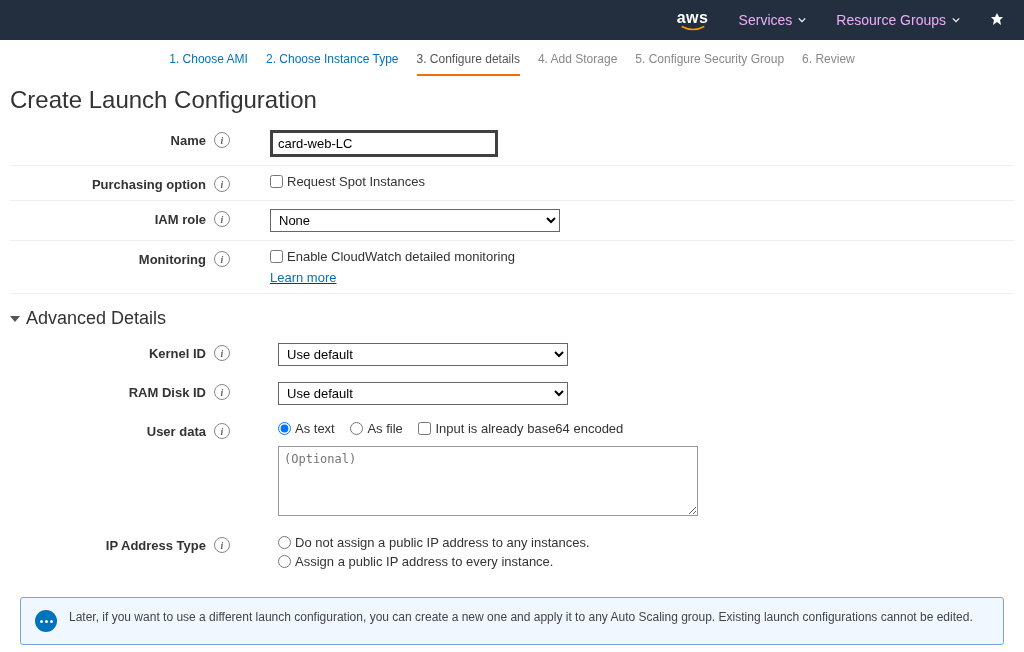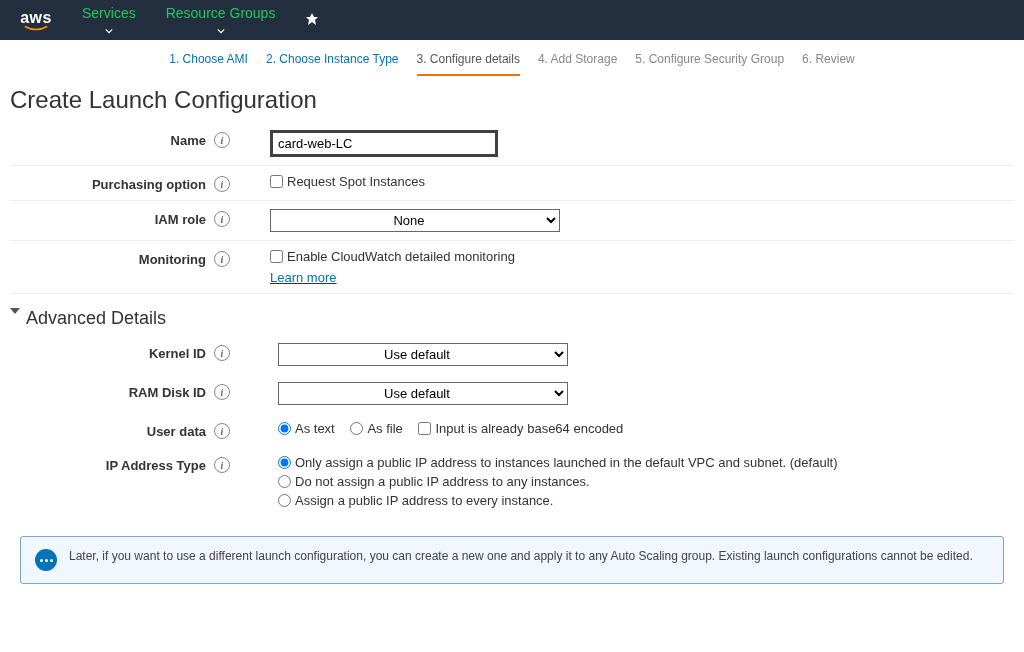--- a/index.html
+++ b/index.html
@@ -1,23 +1,23 @@
 <!DOCTYPE html>
 <html><head>
   <meta charset="utf-8">
   <style>
     * { box-sizing: border-box; margin: 0; padding: 0; }
     body { font-family: "Helvetica Neue", Arial, sans-serif; font-size: 13px; color: #333; background: #fff; }
     
     
-    .top-nav { background: #232f3e; height: 40px; display: flex; align-items: center; padding: 0 20px; gap: 30px; }
+    .top-nav { background: #232f3e; height: 40px; display: flex; align-items: center; padding: 0 20px; gap: 30px; justify-content: flex-end; }
     .aws-logo { color: #fff; font-weight: bold; font-size: 16px; display: flex; flex-direction: column; align-items: center; line-height: 1; }
     .aws-logo-text { letter-spacing: 0.5px; }
     .aws-logo-swoosh { width: 32px; height: 6px; margin-top: -1px; }
-    .nav-item { color: #22c55e; font-size: 14px; display: flex; align-items: center; gap: 6px; cursor: pointer; flex-direction: column; }
+    .nav-item { color: #f0abfc; font-size: 14px; display: flex; align-items: center; gap: 6px; cursor: pointer; }
     .chevron-down { width: 8px; height: 8px; display: inline-block; }
     .pin-icon { color: #fff; font-size: 14px; }
     
     
     .wizard-steps { display: flex; gap: 18px; padding: 12px 20px 0 20px; font-size: 12px; justify-content: center; }
     .step { color: #0073bb; cursor: pointer; padding-bottom: 8px; border-bottom: 2px solid transparent; }
     .step.active { color: #555; border-bottom: 2px solid #ec7211; }
     .step.inactive { color: #888; }
     
     
@@ -25,30 +25,30 @@
     
     
     .form-section { padding: 0 10px; }
     .form-row { display: flex; align-items: flex-start; border-bottom: 1px solid #eee; padding: 8px 0; }
     .form-row.no-border { border-bottom: none; gap: 8px; }
     .form-label { width: 230px; text-align: right; font-weight: bold; font-size: 13px; color: #333; padding-right: 10px; display: flex; justify-content: flex-end; align-items: center; gap: 8px; padding-top: 2px; }
     .info-icon { width: 16px; height: 16px; border: 1px solid #888; border-radius: 50%; display: inline-flex; align-items: center; justify-content: center; font-size: 10px; font-family: Georgia, serif; font-style: italic; color: #666; cursor: pointer; flex-shrink: 0; }
     .form-control { flex: 1; padding-left: 30px; }
     
     input[type="text"] { border: 3px solid #404040; padding: 3px 5px; font-size: 13px; width: 228px; }
-    select { border: 1px solid #666; padding: 2px 4px; font-size: 13px; width: 290px; background: #fff; text-align: center; }
+    select { border: 1px solid #666; padding: 2px 4px; font-size: 13px; width: 290px; background: #fff; }
     input[type="checkbox"], input[type="radio"] { margin-right: 4px; vertical-align: middle; }
     textarea { border: 1px solid #999; padding: 5px; font-size: 12px; font-family: monospace; width: 420px; height: 70px; resize: both; color: #999; }
     
     .link { color: #0073bb; cursor: pointer; }
     .radio-group label, .checkbox-label { display: inline-flex; align-items: center; margin-right: 12px; font-size: 13px; }
     .stacked-radio label { display: flex; align-items: center; margin-bottom: 4px; font-size: 13px; }
     
     
-    .section-header { font-size: 18px; font-weight: 300; color: #333; padding: 14px 10px 6px 10px; display: flex; gap: 6px; }
+    .section-header { font-size: 18px; font-weight: 300; color: #333; padding: 14px 10px 6px 10px; display: flex; align-items: center; gap: 6px; }
     .caret-down { width: 0; height: 0; border-left: 5px solid transparent; border-right: 5px solid transparent; border-top: 6px solid #555; }
     
     
     .info-banner { margin: 16px 20px; border: 1px solid #7aa5d2; background: #f0f7ff; border-radius: 3px; padding: 12px 14px; display: flex; gap: 12px; align-items: flex-start; font-size: 12px; color: #444; }
     .banner-icon { width: 22px; height: 22px; background: #0073bb; border-radius: 50%; flex-shrink: 0; display: flex; align-items: center; justify-content: center; }
     .banner-dots { display: flex; gap: 2px; }
     .banner-dots span { width: 3px; height: 3px; background: #fff; border-radius: 50%; }
     
     .note-text { font-size: 13px; color: #333; margin-top: 4px; }
   </style>
@@ -190,33 +190,32 @@
         </label>
         <label>
           <input type="radio" name="ud" style="">
           <span>As file</span>
         </label>
         <label>
           <input type="checkbox" style="">
           <span>Input is already base64 encoded</span>
         </label>
       </div>
+      <div style="margin-top:8px;">
+        <textarea placeholder="(Optional)" style=""></textarea>
+      </div>
     </div>
   </div>
 
   <div class="form-row no-border">
     <div class="form-label">
       <span>IP Address Type</span>
       <span class="info-icon">i</span>
     </div>
     <div class="form-control stacked-radio">
-      <label>
-        <input type="radio" name="ip" checked="" style="">
-        <span>Only assign a public IP address to instances launched in the default VPC and subnet. (default)</span>
-      </label>
       <label>
         <input type="radio" name="ip" style="">
         <span>Do not assign a public IP address to any instances.</span>
       </label>
       <label>
         <input type="radio" name="ip" style="">
         <span>Assign a public IP address to every instance.</span>
       </label>
     </div>
   </div>

